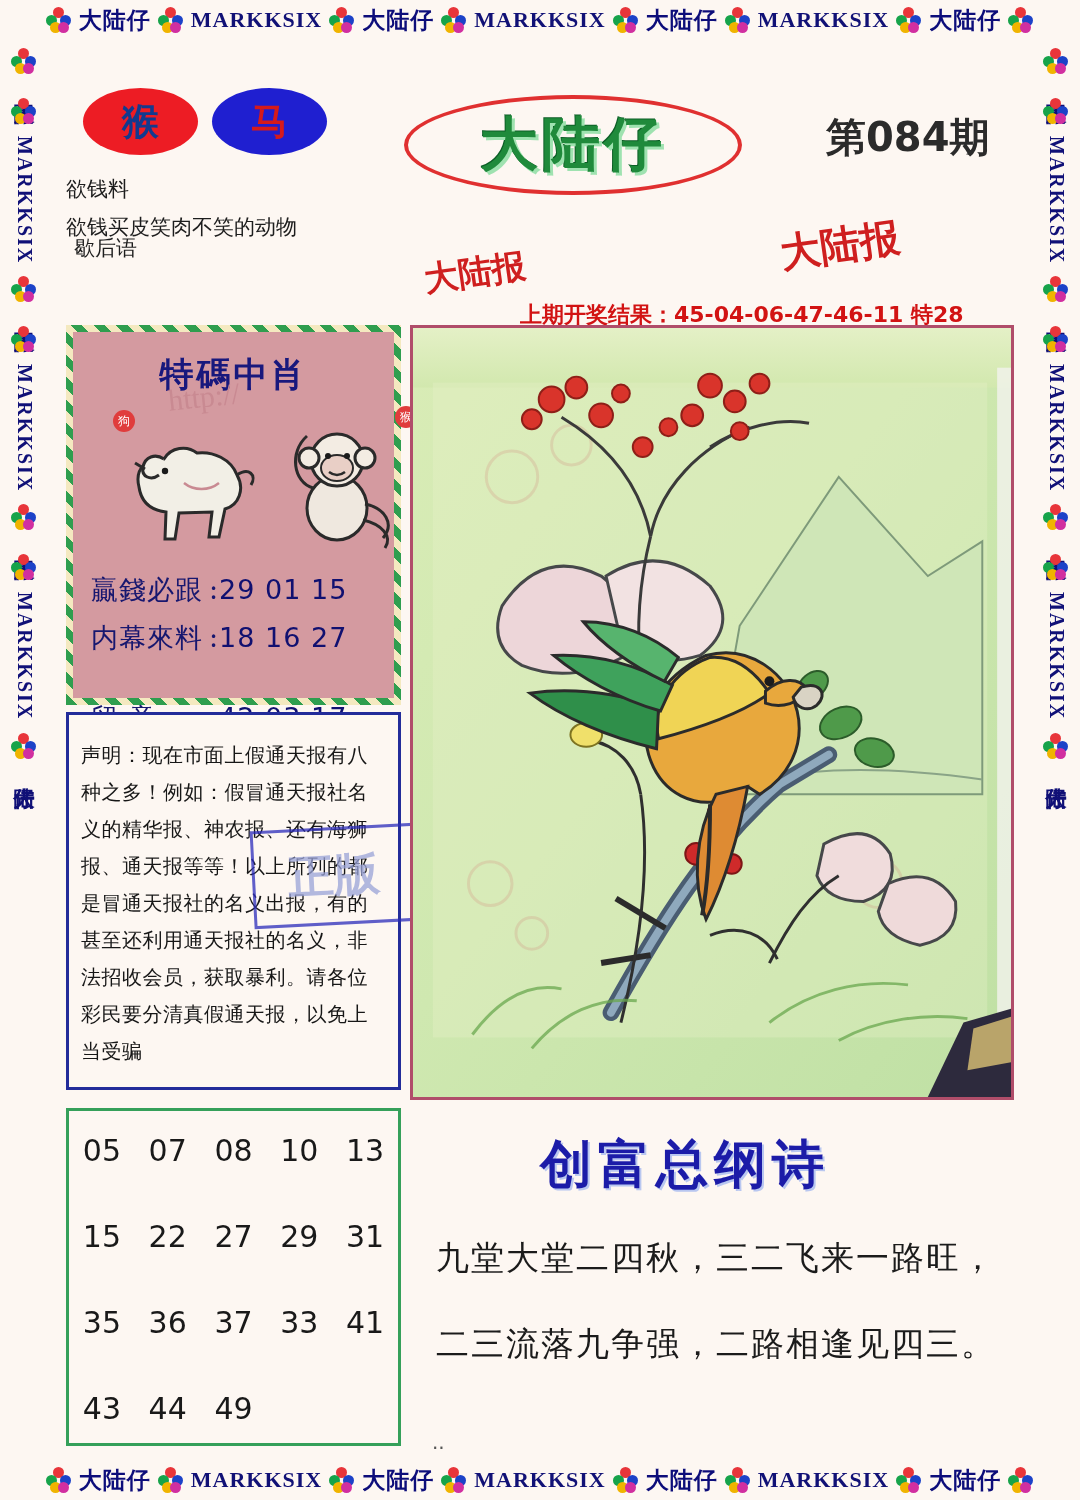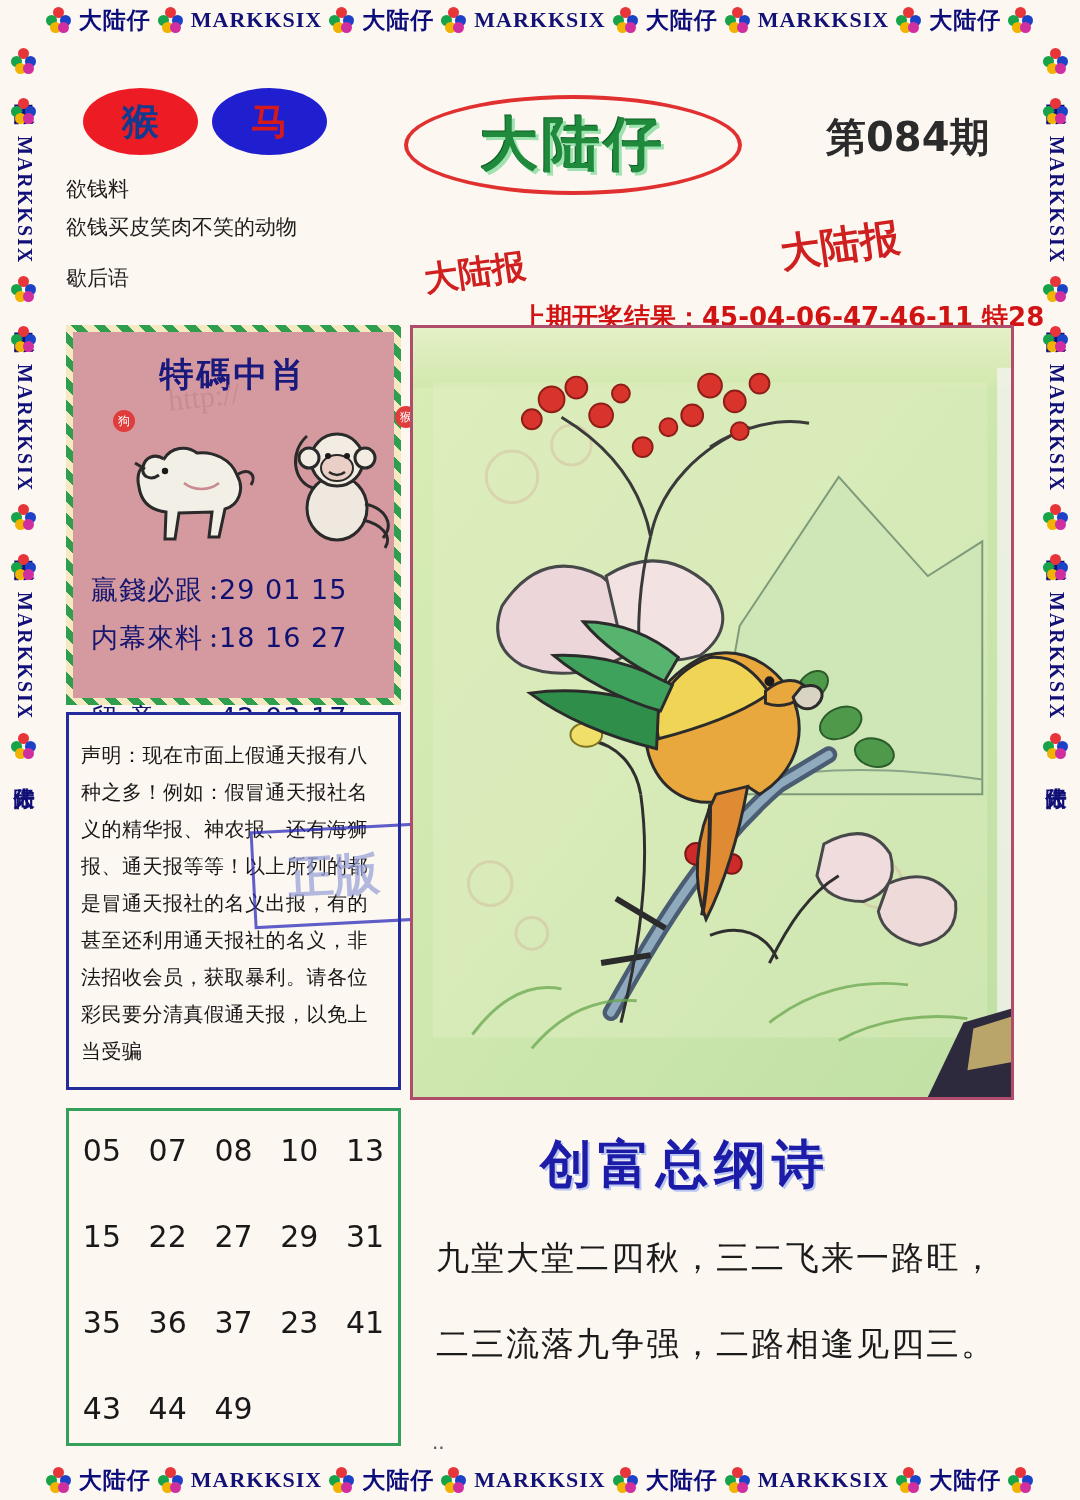--- a/index.html
+++ b/index.html
@@ -70,33 +70,33 @@
     position:absolute;left:826px;top:110px;
     font-family:"DejaVu Sans",sans-serif;font-weight:bold;font-size:40px;color:#2b2b2b;
   }
 
   .slogan{
     position:absolute;left:66px;
     font-family:"DejaVu Sans",sans-serif;font-size:21px;color:#1d1d1d;
   }
   #slogan1{top:175px;}
   #slogan2{top:213px;}
-  #slogan3{top:264px;}
+  #slogan3{top:234px;margin-left:8px;}
   #slogan4{top:287px;font-size:22px;}
 
   .brandmark{
     position:absolute;font-family:"DejaVu Serif",serif;font-weight:bold;
     color:#cf1f1f;transform:rotate(-8deg);
   }
   #brand1{left:424px;top:250px;font-size:34px;}
   #brand2{left:780px;top:218px;font-size:40px;}
 
   #lastdraw{
     position:absolute;left:520px;top:300px;
-    font-family:"DejaVu Sans",sans-serif;font-weight:bold;font-size:26px;color:#d21313;text-align:center;
+    font-family:"DejaVu Sans",sans-serif;font-weight:bold;font-size:22px;color:#d21313;text-align:center;
   }
 
   
   #panel-tema{
     position:absolute;left:66px;top:325px;width:335px;height:380px;
     background:#d49aa0;
     border:7px solid;
     border-image: repeating-linear-gradient(45deg,#2f9e4f 0 8px,#f4e9c0 8px 16px) 7;
     box-sizing:border-box;
   }
@@ -517,21 +517,21 @@
         <div class="num-cell">10</div>
         <div class="num-cell">13</div>
         <div class="num-cell">15</div>
         <div class="num-cell">22</div>
         <div class="num-cell">27</div>
         <div class="num-cell">29</div>
         <div class="num-cell">31</div>
         <div class="num-cell">35</div>
         <div class="num-cell">36</div>
         <div class="num-cell">37</div>
-        <div class="num-cell">23</div>
+        <div class="num-cell">33</div>
         <div class="num-cell">41</div>
         <div class="num-cell">43</div>
         <div class="num-cell">44</div>
         <div class="num-cell">49</div>
       </div>
   </div>
 
   <div id="panel-picture">
     <svg id="pic-svg" viewBox="0 0 604 775" preserveAspectRatio="none">
       <defs>

